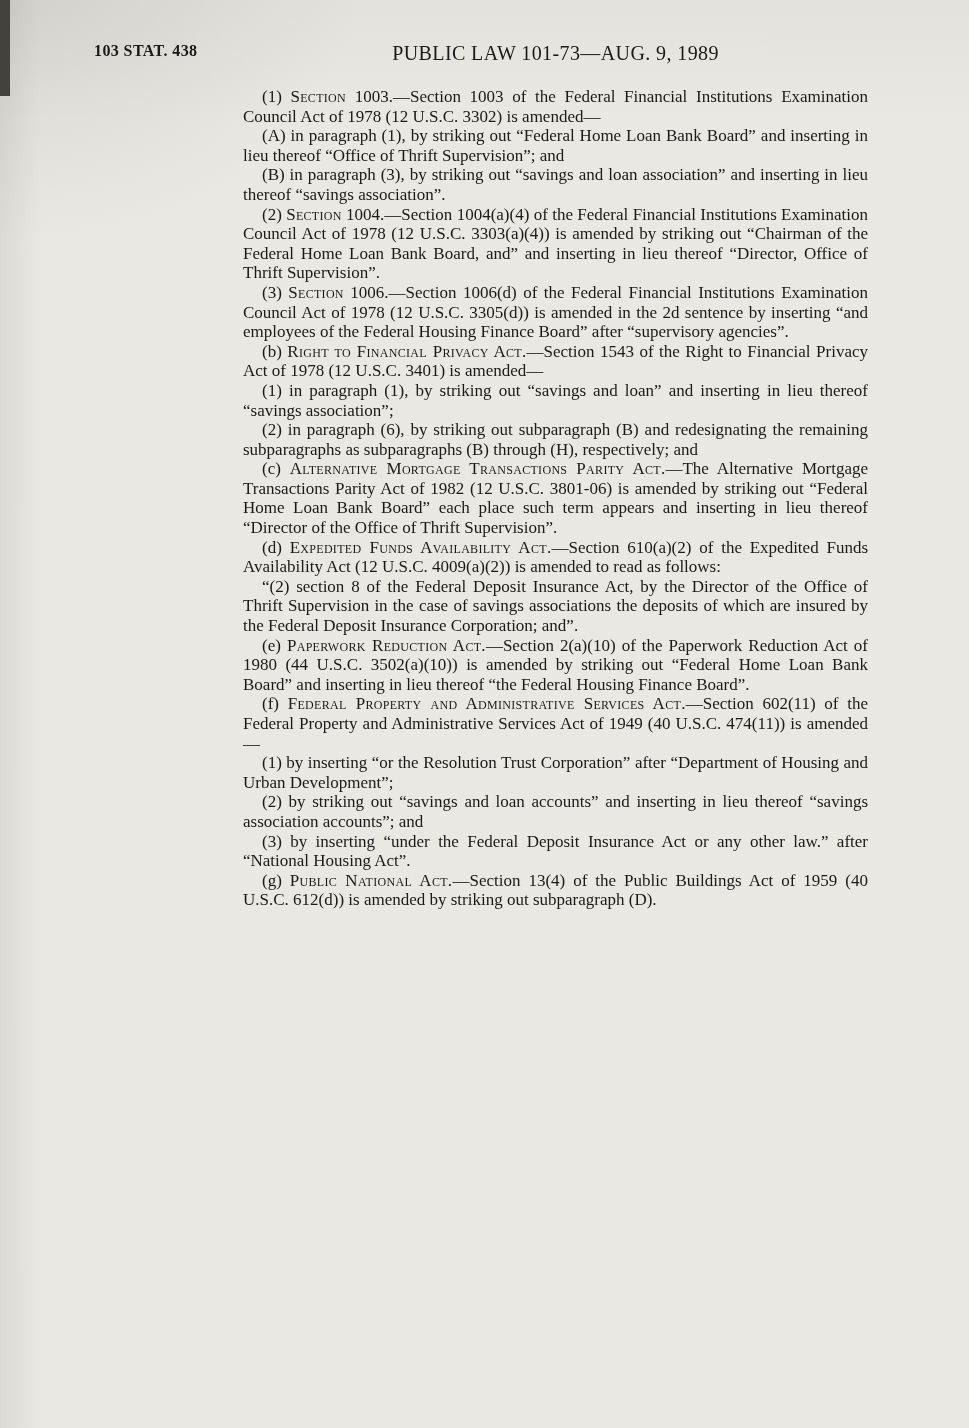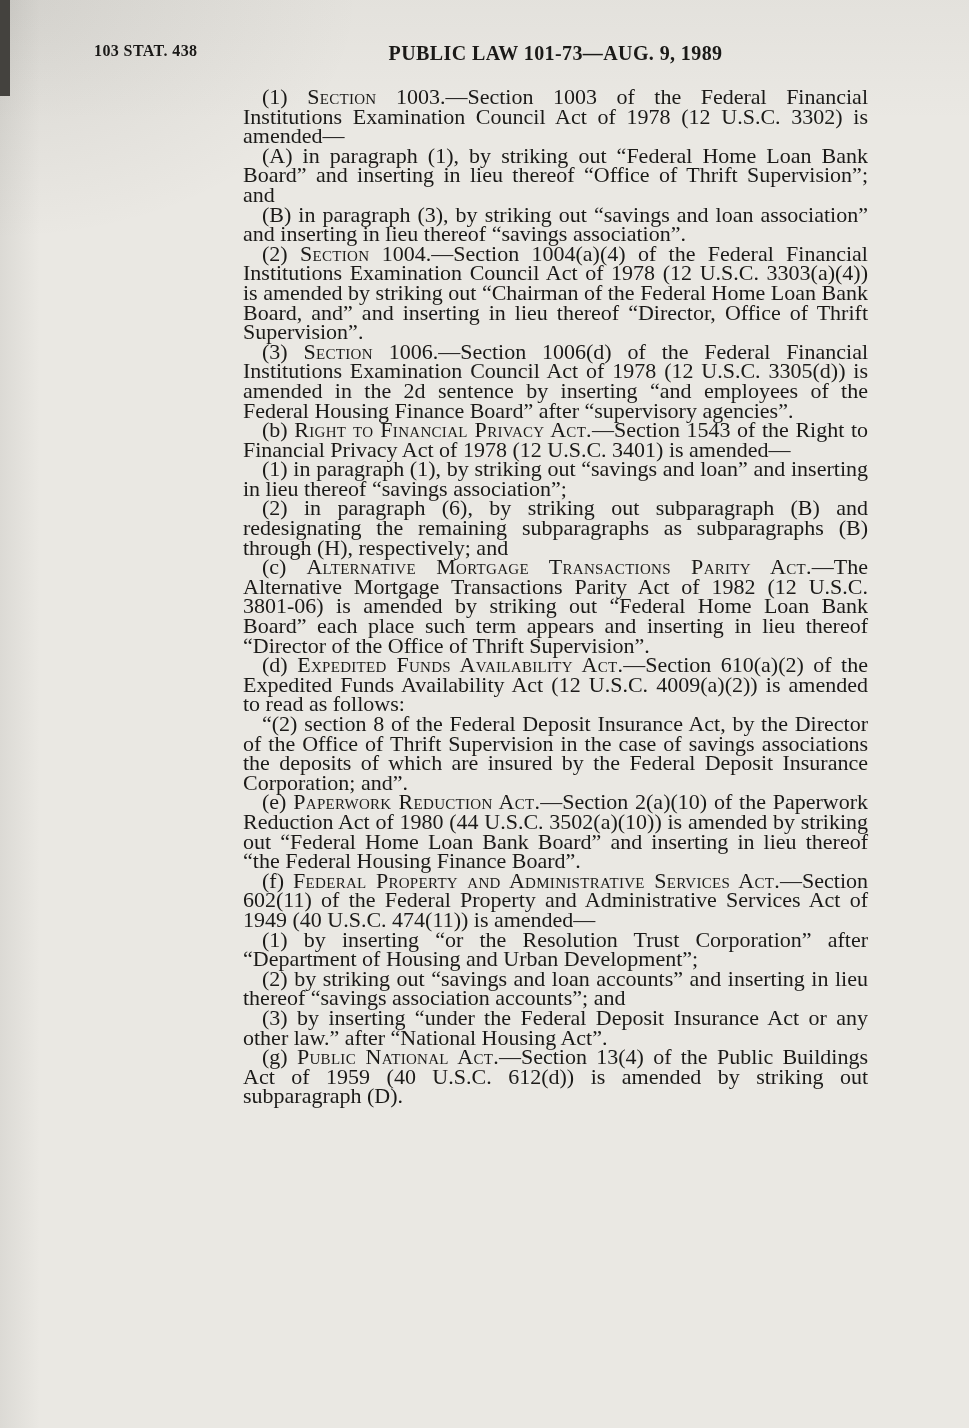--- a/index.html
+++ b/index.html
@@ -35,29 +35,29 @@
     font-weight: bold;
     letter-spacing: 0.4px;
     white-space: nowrap;
   }
   .header-law {
     position: absolute;
     left: 243px; top: 42px;
     width: 625px;
     text-align: center;
     font-size: 20px;
-    font-weight: bold;
+    font-weight: normal;
     letter-spacing: 0.4px;
     white-space: nowrap;
   }
   .text-block {
     position: absolute;
     left: 243px; top: 87px;
     width: 625px;
-    font-size: 22px;
+    font-size: 17px;
     line-height: 19.6px;
     text-align: justify;
     text-justify: inter-word;
   }
   .text-block p { margin: 0; padding: 0; }
   .ind0 { margin-left: 0;    text-indent: 19px; }
   .ind1 { margin-left: 39px; text-indent: 19px; }
   .ind2 { margin-left: 78px; text-indent: 19px; }
   .sc { font-variant: small-caps; letter-spacing: 0.3px; }
 </style>

